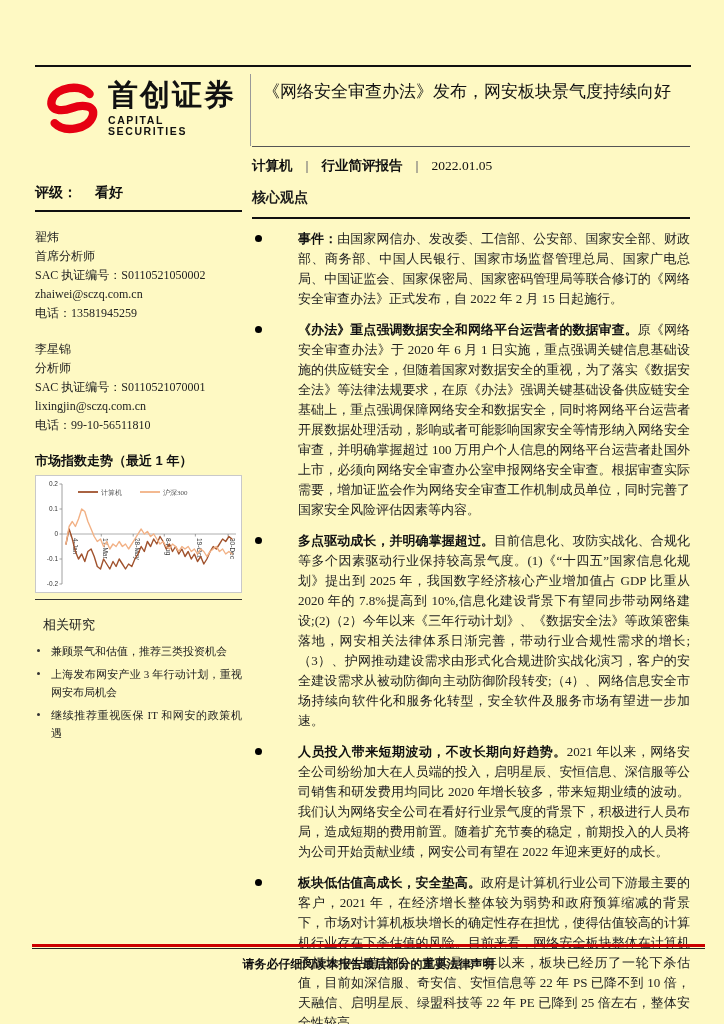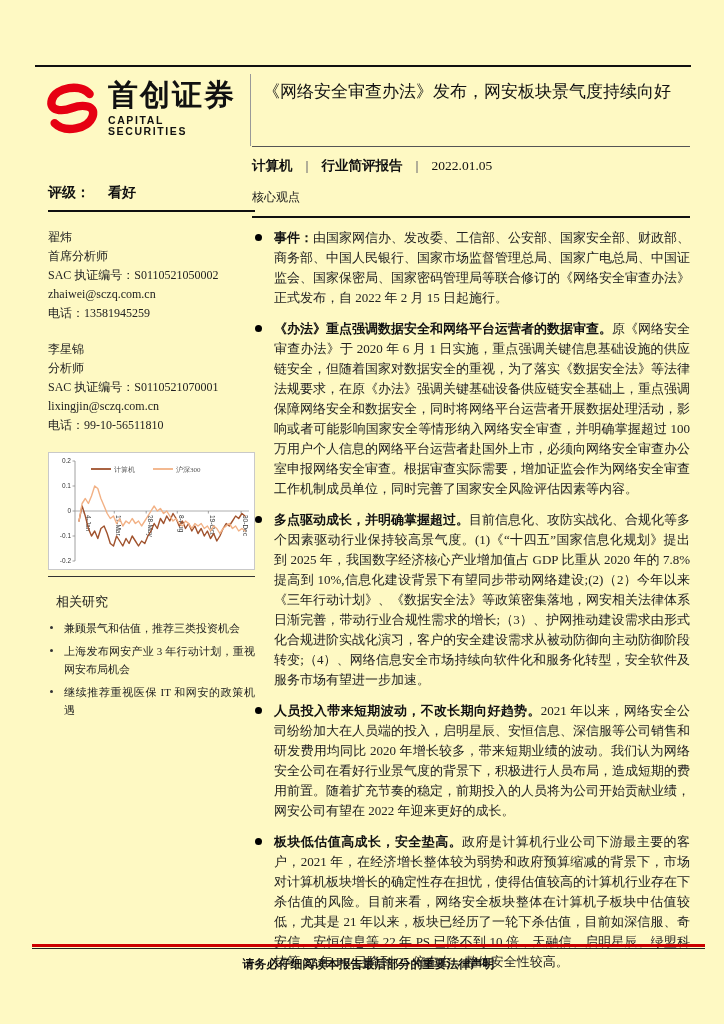--- a/index.html
+++ b/index.html
@@ -21,29 +21,29 @@
     font-family:Liberation Sans, sans-serif;
     font-size:17px;line-height:40px;color:#111;font-weight:500;text-align:justify;
   }
   
   .main-col{position:absolute;left:252px;top:146px;width:438px;}
   .meta-row{border-top:1px solid #555;padding:10px 0 2px 0;font-size:13.5px;
     font-family:"Liberation Sans","DejaVu Sans",sans-serif;color:#111;}
   .meta-sep{color:#777;padding:0 9px;font-weight:400;}
   .meta-sector,.meta-type{font-weight:700;}
   .meta-date{font-family:"Liberation Serif","DejaVu Serif",serif;font-weight:400;text-align:right;}
-  .section-title{font-family:"Liberation Sans","DejaVu Sans",sans-serif;font-weight:400;font-size:12px;margin:12px 0 10px 0;}
+  .section-title{font-family:"Liberation Sans","DejaVu Sans",sans-serif;font-weight:700;font-size:14px;margin:12px 0 10px 0;}
   .thick-rule{height:2px;background:#111;margin-bottom:10px;}
-  .bullet{display:flex;margin-bottom:11px;}
+  .bullet{display:flex;margin-bottom:11px;gap:24px;}
   .bullet-dot{flex:0 0 22px;padding-top:6px;}
   .bullet-dot i{display:block;width:7px;height:7px;border-radius:50%;background:#000;margin-left:3px;}
   .bullet-body{flex:1;font-size:13px;line-height:20px;text-align:justify;color:#222;}
   .bullet-body .lead{font-weight:700;color:#111;}
   
-  .side-col{position:absolute;left:48px;top:146px;width:207px;}
+  .side-col{position:absolute;left:35px;top:146px;width:207px;}
   .rating-row{font-family:"Liberation Sans","DejaVu Sans",sans-serif;font-weight:700;font-size:14px;padding:38px 0 8px 0;color:#111;}
   .rating-row .rating-value{margin-left:14px;}
   .side-col .thick-rule{margin-bottom:16px;}
   .analyst{font-size:12px;line-height:19px;margin-bottom:17px;color:#222;}
   .chart-title{font-family:"Liberation Sans","DejaVu Sans",sans-serif;font-weight:700;font-size:13px;margin:12px 0 5px 0;color:#111;}
   .chart-box{position:relative;width:205px;height:116px;border:1px solid #c9c9c9;background:#fff;}
   .chart-bottom-rule{height:1px;background:#333;margin-top:6px;}
   .chart-source{font-size:11px;font-style:italic;margin-top:6px;color:#222;}
   .related{margin-top:16px;}
   .related-heading{font-size:13px;margin-left:8px;margin-bottom:8px;color:#1b1b1b;}
@@ -156,20 +156,21 @@
 
   <div class="analyst">
     <div class="a-name">李星锦</div>
     <div class="a-title">分析师</div>
     <div class="a-sac">SAC 执证编号：S0110521070001</div>
     <div class="a-email">lixingjin@sczq.com.cn</div>
     <div class="a-phone">电话：99-10-56511810</div>
   </div>
 </div>
 
+    <div class="chart-title">市场指数走势（最近 1 年）</div>
     <div class="chart-box">
       <svg id="chart-svg" width="205" height="116" viewBox="0 0 205 116">
           <line x1="26" y1="8" x2="26" y2="108" stroke="#888" stroke-width="0.8"></line>
           <line x1="26" y1="58" x2="200" y2="58" stroke="#999" stroke-width="0.8"></line>
           <line x1="23.5" y1="8" x2="26" y2="8" stroke="#888" stroke-width="0.8"></line>
           <text x="22" y="10.3" text-anchor="end" font-size="6.5" fill="#333" font-family="Liberation Sans, sans-serif">0.2</text>
           <line x1="23.5" y1="32.999999999999986" x2="26" y2="32.999999999999986" stroke="#888" stroke-width="0.8"></line>
           <text x="22" y="35.29999999999998" text-anchor="end" font-size="6.5" fill="#333" font-family="Liberation Sans, sans-serif">0.1</text>
           <line x1="23.5" y1="58" x2="26" y2="58" stroke="#888" stroke-width="0.8"></line>
           <text x="22" y="60.3" text-anchor="end" font-size="6.5" fill="#333" font-family="Liberation Sans, sans-serif">0</text>

